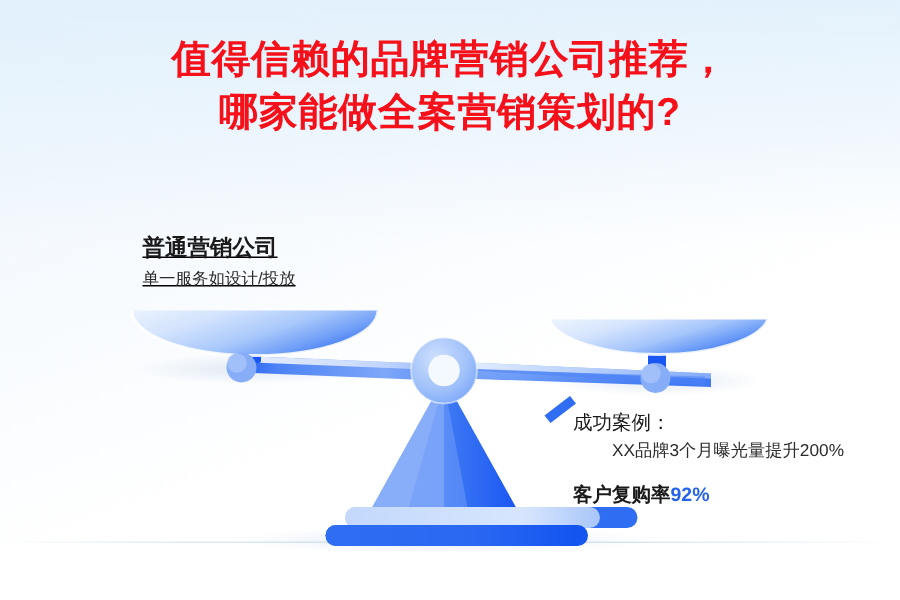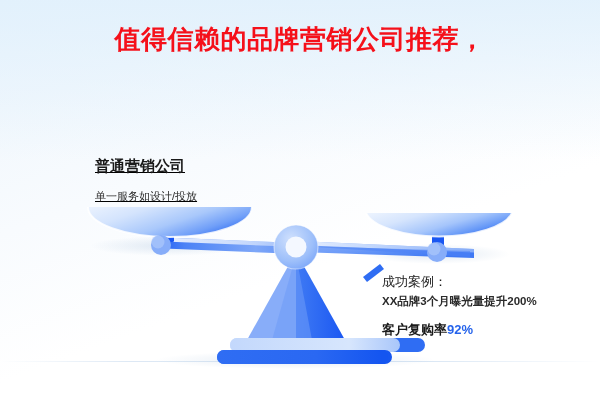--- a/index.html
+++ b/index.html
@@ -51,54 +51,55 @@
   .headline .ln { display:block; }
 
   
   .label-block { position:absolute; }
   .label-block .lb-title {
     font-size:15px; font-weight:bold; color:#1a1a1a;
     line-height:20px; white-space:nowrap;
   }
   .label-block .lb-sub {
     font-size:11px; font-weight:normal; color:#2b2b2b;
-    line-height:17px; margin-top:12px; white-space:nowrap;
+    line-height:17px; margin-top:2px; white-space:nowrap;
   }
   #label-left  { left:95px;  top:156px;text-decoration:underline; }
   #label-right { left:382px; top:156px; }
 
   
   #scale { position:absolute; left:0; top:0; width:600px; height:400px; }
 
   
   #callout { position:absolute; left:382px; top:273px; }
   #callout .co-head {
     font-size:13px; font-weight:normal; color:#1a1a1a;
     line-height:18px; white-space:nowrap;
   }
   #callout .co-body {
-    font-size:11.5px; font-weight:bold; color:#2b2b2b;
-    line-height:18px; margin-top:1px; white-space:nowrap;
+    font-size:11.5px; font-weight:normal; color:#2b2b2b;
+    line-height:18px; margin-top:1px; white-space:nowrap;margin-left:26px;
   }
   #callout .co-stat {
     font-size:13px; font-weight:bold; color:#1a1a1a;
     line-height:20px; margin-top:10px; white-space:nowrap;
   }
   #callout .co-stat .pct { color:#2563eb; }
 </style>
 </head>
 <body>
 
 <div id="poster">
 
   <div class="bg-wash-top"></div>
   <div class="bg-hairline"></div>
 
   <div class="headline">
     <span class="ln">值得信赖的品牌营销公司推荐，</span>
+    <span class="ln">哪家能做全案营销策划的?</span>
   </div>
 
   <svg id="scale" viewBox="0 0 600 400">
     <defs>
 
       <linearGradient id="panGrad" x1="0" y1="0" x2="1" y2="0.55">
         <stop offset="0%" stop-color="#eaf2fe"></stop>
         <stop offset="30%" stop-color="#d4e4fd"></stop>
         <stop offset="62%" stop-color="#a9c8fb"></stop>
         <stop offset="86%" stop-color="#6f9ef8"></stop>

